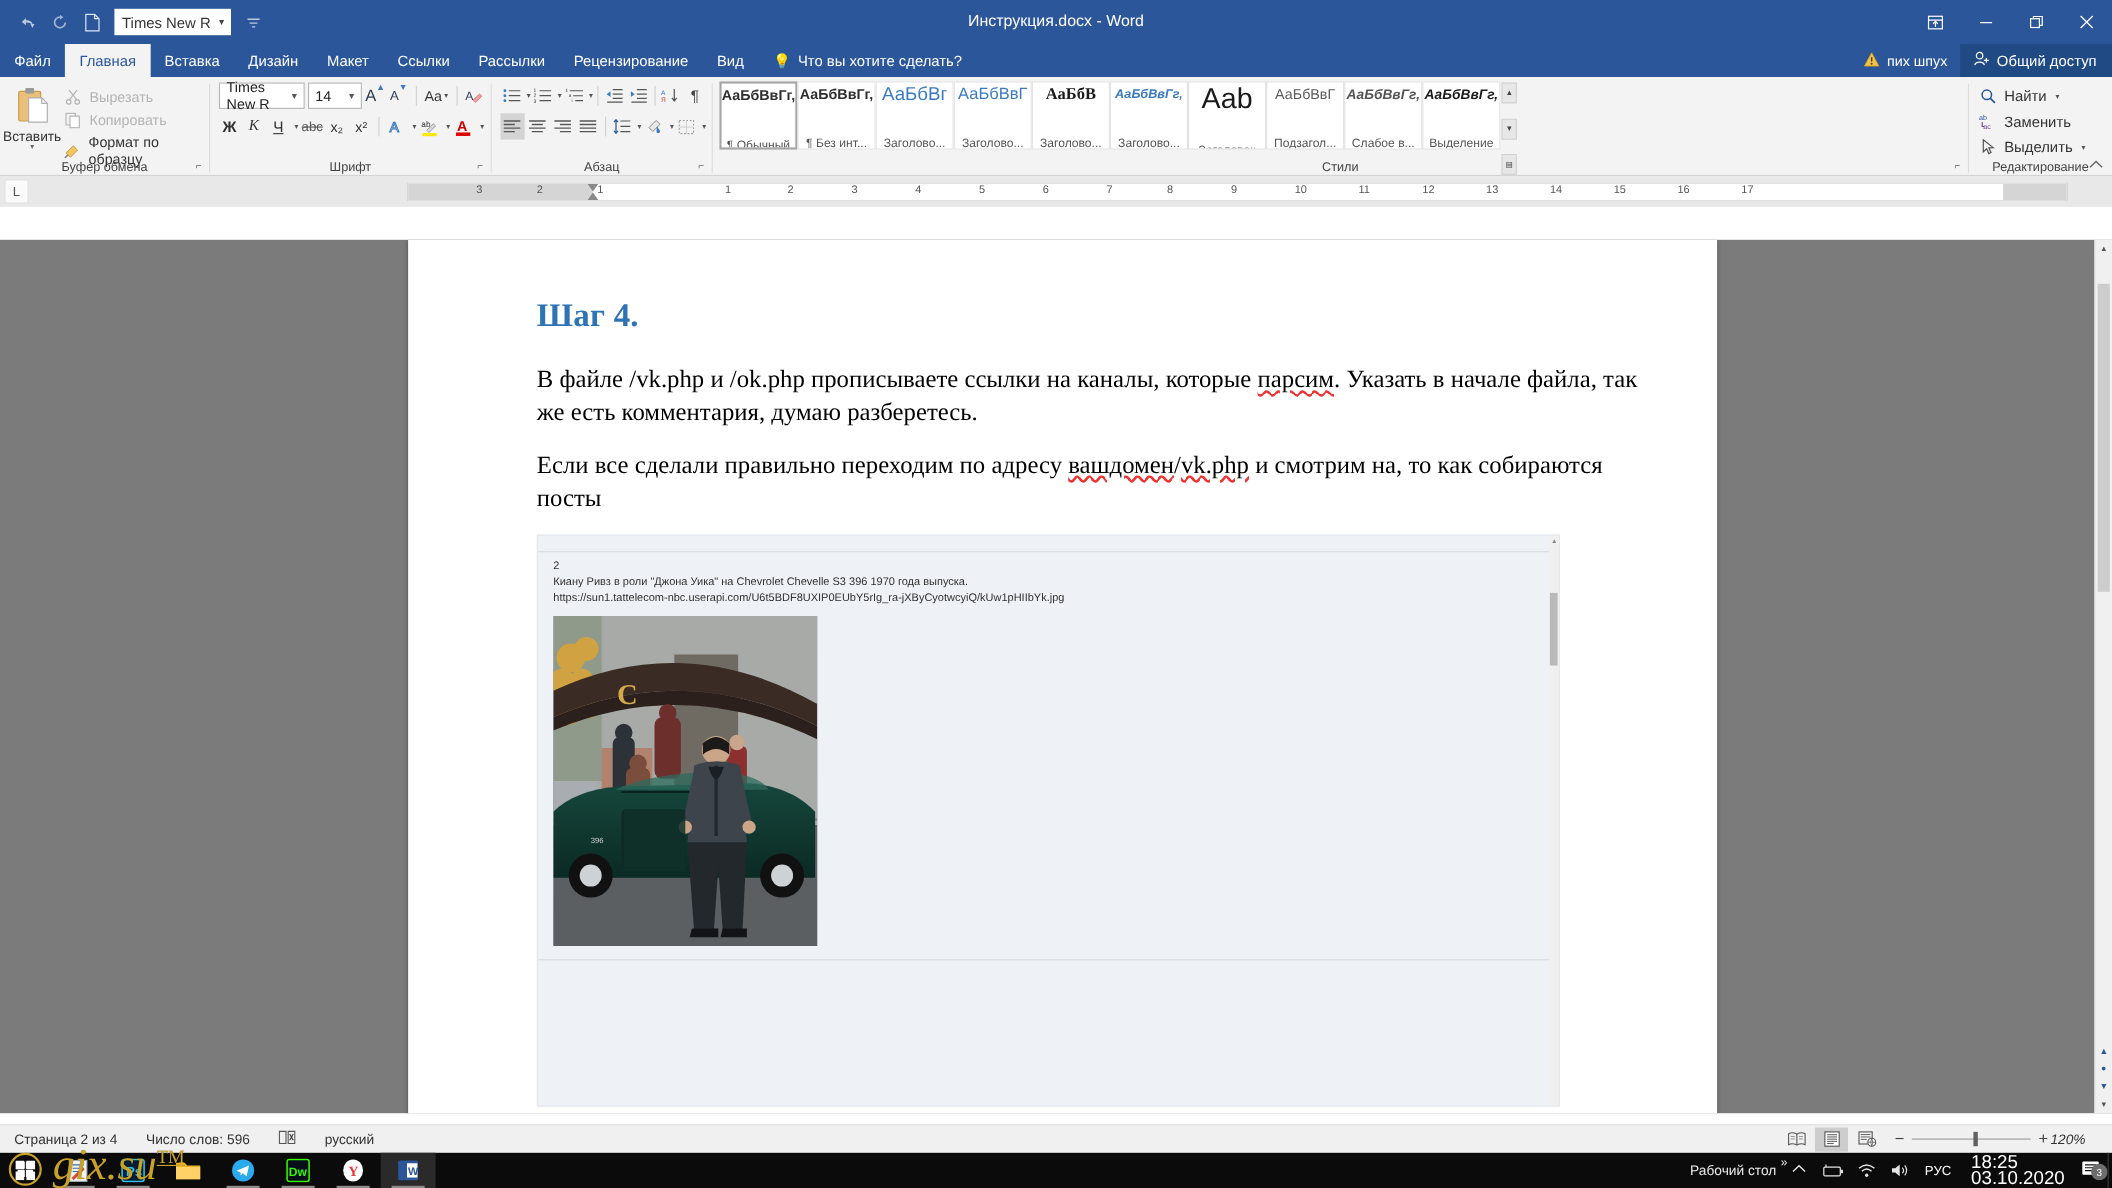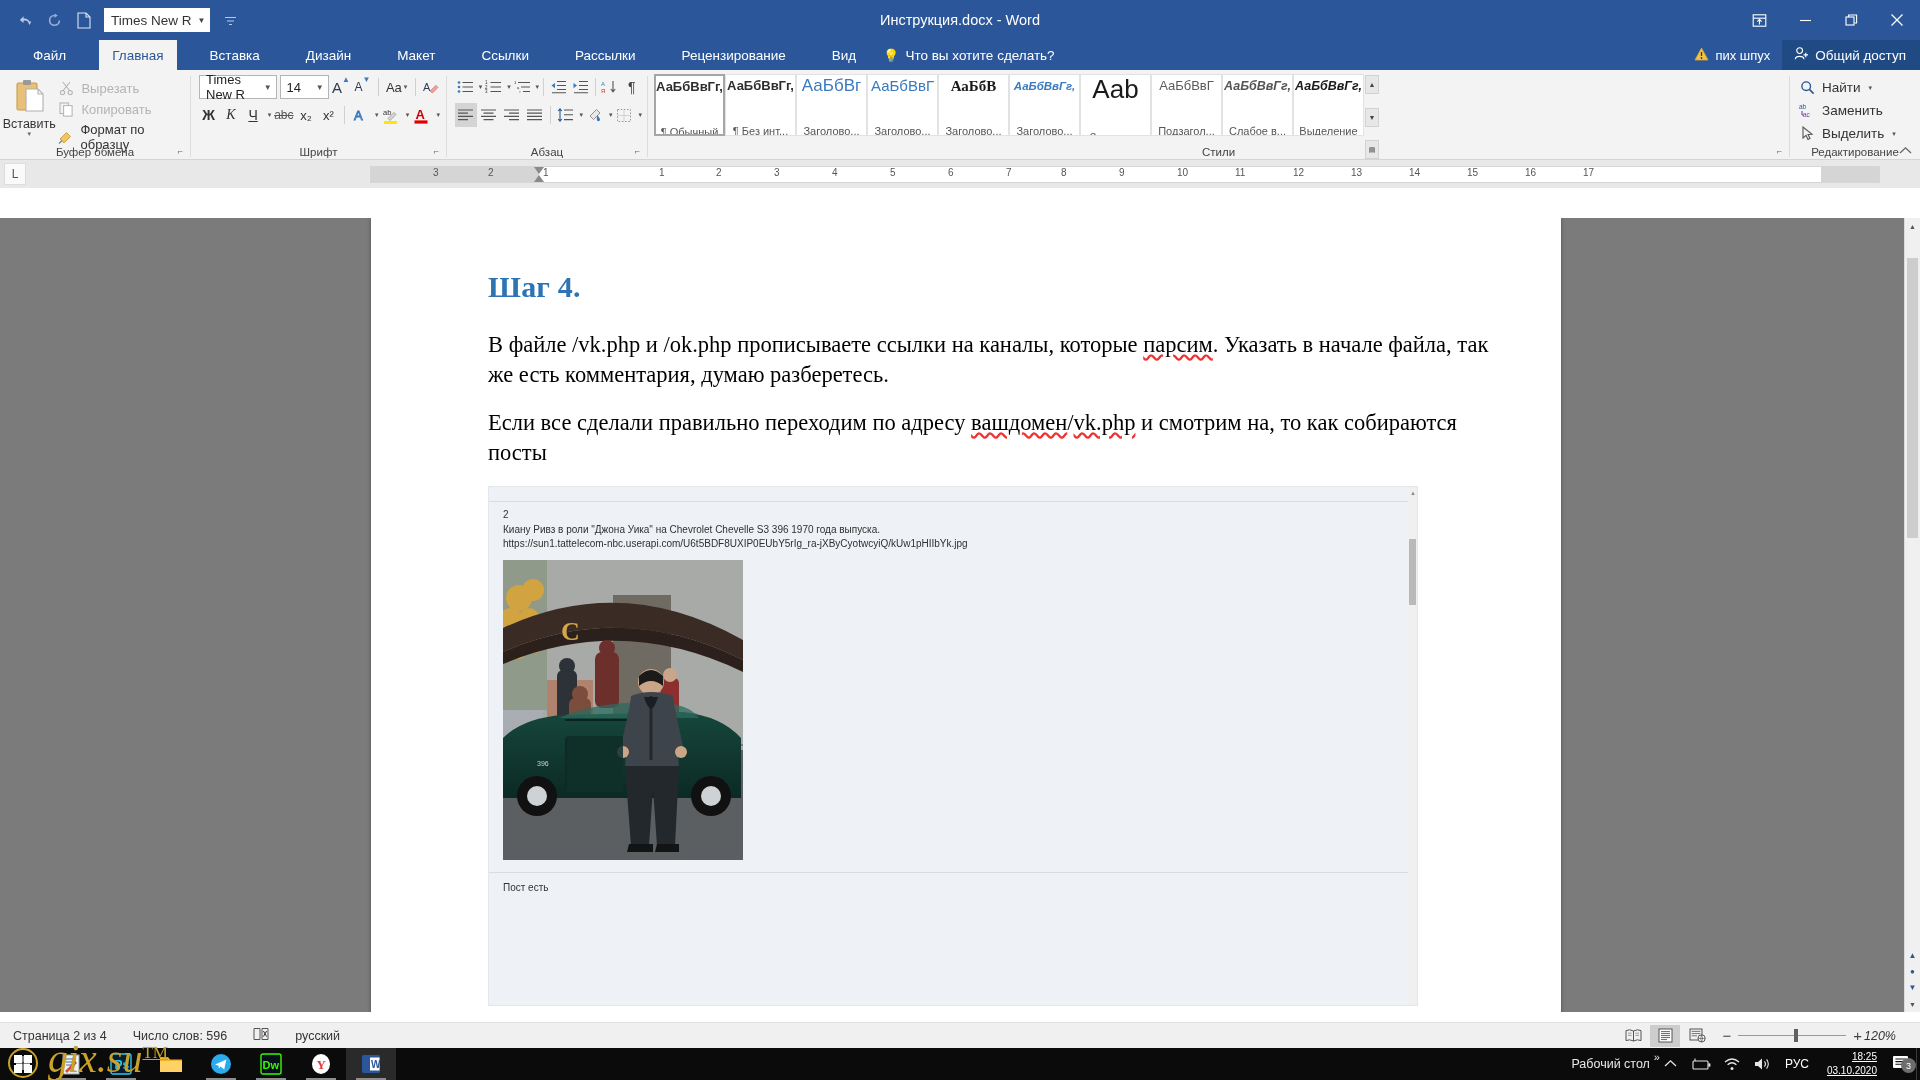--- a/index.html
+++ b/index.html
@@ -39,21 +39,21 @@
   .win-btn { width:46px; display:flex; align-items:center; justify-content:center; color:#fff;}
   .win-btn svg { display:block; }
 
   
   .tabrow {
     height:30px; background:#2b579a; display:flex; align-items:stretch;
     position:relative;
   }
   .tab {
     padding:0 13px; display:flex; align-items:center; color:#fff;
-    font-size:13.5px; height:30px;margin-left:20px;
+    font-size:13.5px; height:30px;
   }
   .tab.active { background:#f3f3f3; color:#2b579a; }
   .tellme { display:flex; align-items:center; color:#fff; font-size:13.5px; padding-left:14px; gap:6px;}
   .tellme .bulb { color:#ffd966; font-size:13px; }
   .tr-right { position:absolute; right:0; top:0; height:30px; display:flex; align-items:center; }
   .warn-user { display:flex; align-items:center; gap:6px; color:#fff; font-size:13px; padding:0 12px; }
   .share-btn {
     display:flex; align-items:center; gap:6px; color:#fff; font-size:13.5px;
     background:#1f4border; background:#204a84; height:30px; padding:0 14px 0 12px;
   }
@@ -223,21 +223,21 @@
   }
   .tb-app.open::after {
     content:""; position:absolute; bottom:0; left:10px; right:10px; height:2px; background:#8d8d8d;
   }
   .tb-app.current { background:#2a2a2a; }
   .tb-right { margin-left:auto; display:flex; align-items:center; height:32px; color:#fff; }
   .tb-show { font-size:12.5px; color:#e9e9e9; padding:0 6px; position:relative;}
   .tb-chev { font-size:10px; color:#ddd; padding:0 8px;}
   .tb-ico { padding:0 6px; color:#eee; display:flex; align-items:center; }
   .tb-lang { font-size:12px; color:#fff; padding:0 8px; }
-  .tb-clock { font-size:10px; color:#fff; text-align:right; line-height:14px; padding:0 10px;text-decoration:underline;}
+  .tb-clock { font-size:17px; color:#fff; text-align:left; line-height:14px; padding:0 10px;}
   .tb-notif { padding:0 10px 0 4px; position:relative; color:#fff;}
   .tb-badge {
     position:absolute; right:4px; bottom:1px; width:15px; height:15px; border-radius:50%;
     background:#6d6d6d; color:#fff; font-size:9px; display:flex; align-items:center; justify-content:center;
   }
   .tb-edge { position:absolute; right:0; top:0; bottom:0; width:4px; border-left:1px solid #3a3a3a;}
 
   
   .wm {
     position:absolute; left:48px; bottom:-2px; font-family:"Liberation Serif", serif;
@@ -803,23 +803,20 @@
                   <path d="M128 140 L118 186 L126 190 L134 146 Z" fill="#3d444b"></path>
                   <path d="M170 140 L180 186 L172 190 L164 146 Z" fill="#3d444b"></path>
                   <circle cx="120" cy="192" r="6" fill="#caa588"></circle>
                   <circle cx="178" cy="192" r="6" fill="#caa588"></circle>
                 </g>
                 <path d="M64 176 L120 176 L120 232 L64 232 Z" fill="#10302a" opacity=".85"></path>
               </svg>
             </div>
           </div>
           <div class="shot-hr" style="margin-top:12px"></div>
-          <div class="shot-body">
-            <div class="shot-post">Пост есть</div>
-          </div>
         </div>
       </div>
     </div>
 
     <div class="docscroll">
       <div class="ds-arrow">▲</div>
       <div class="ds-thumb"></div>
       <div class="ds-nav" style="bottom:52px">▲</div>
       <div class="ds-nav" style="bottom:36px">●</div>
       <div class="ds-nav" style="bottom:20px">▼</div>

